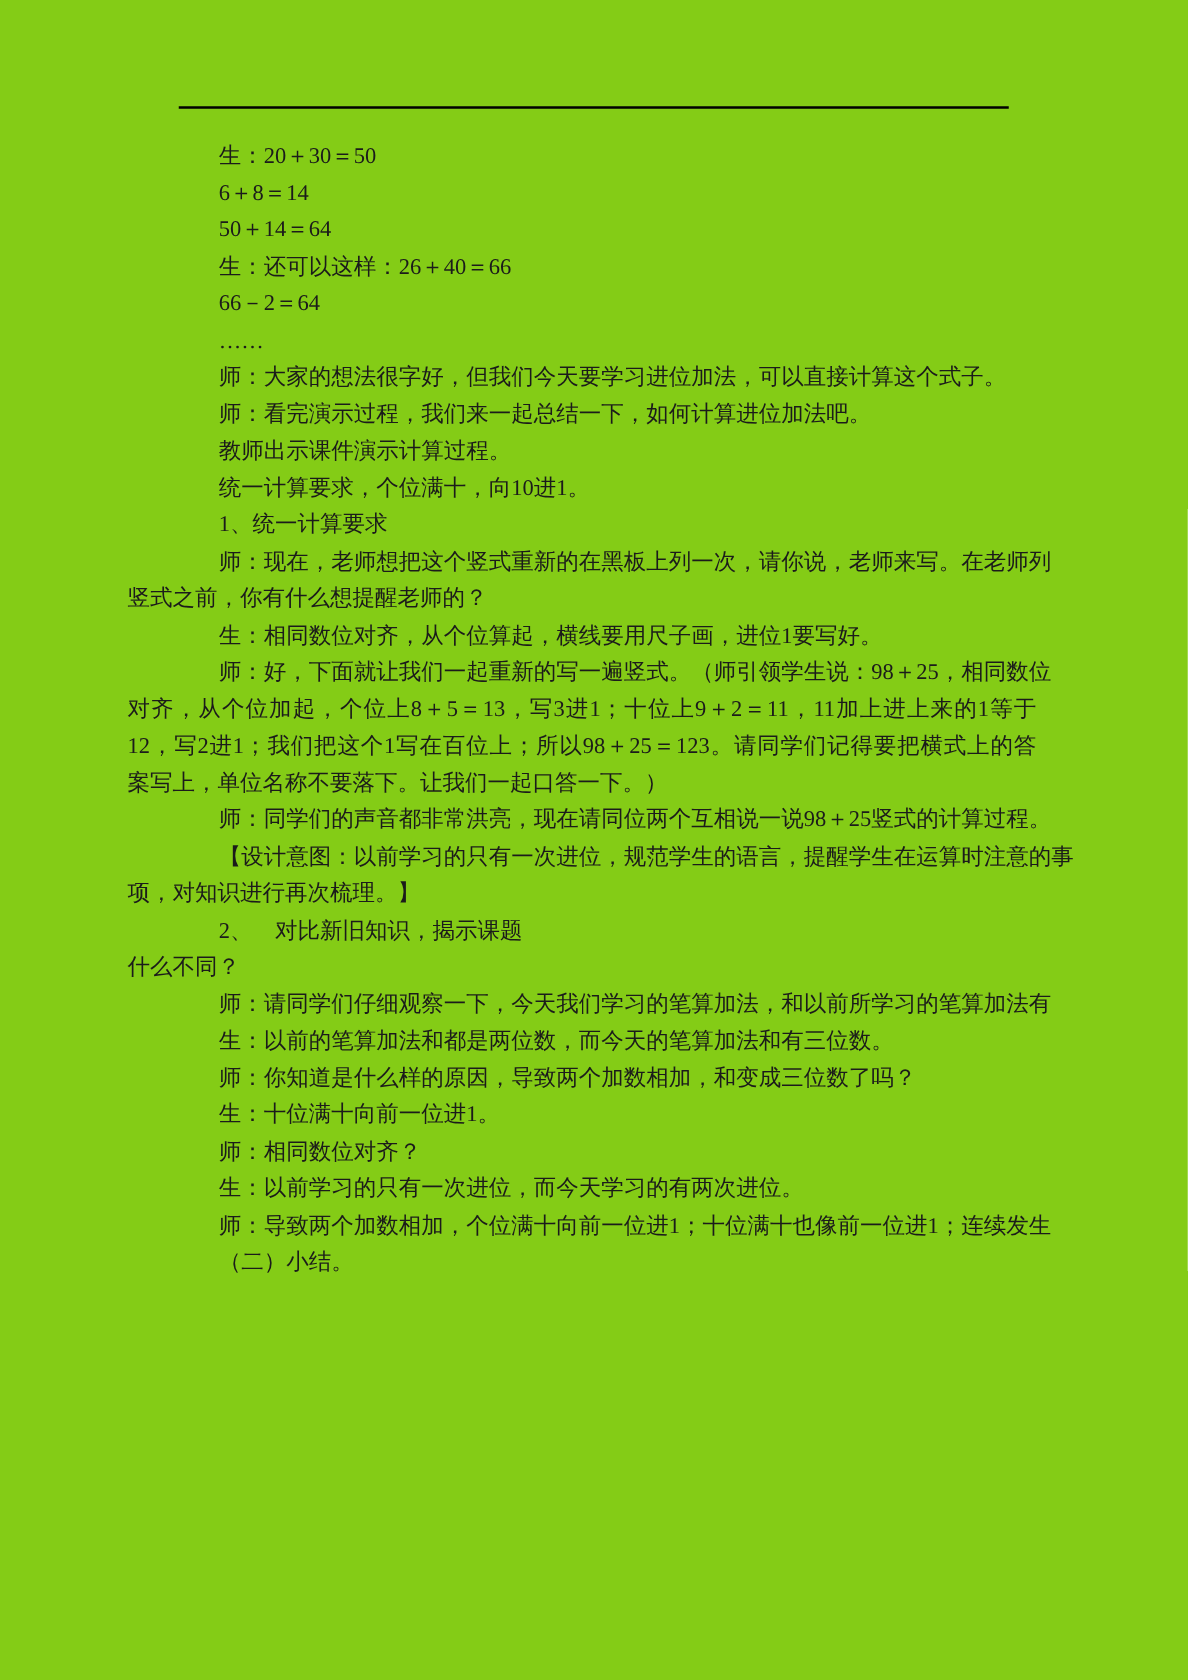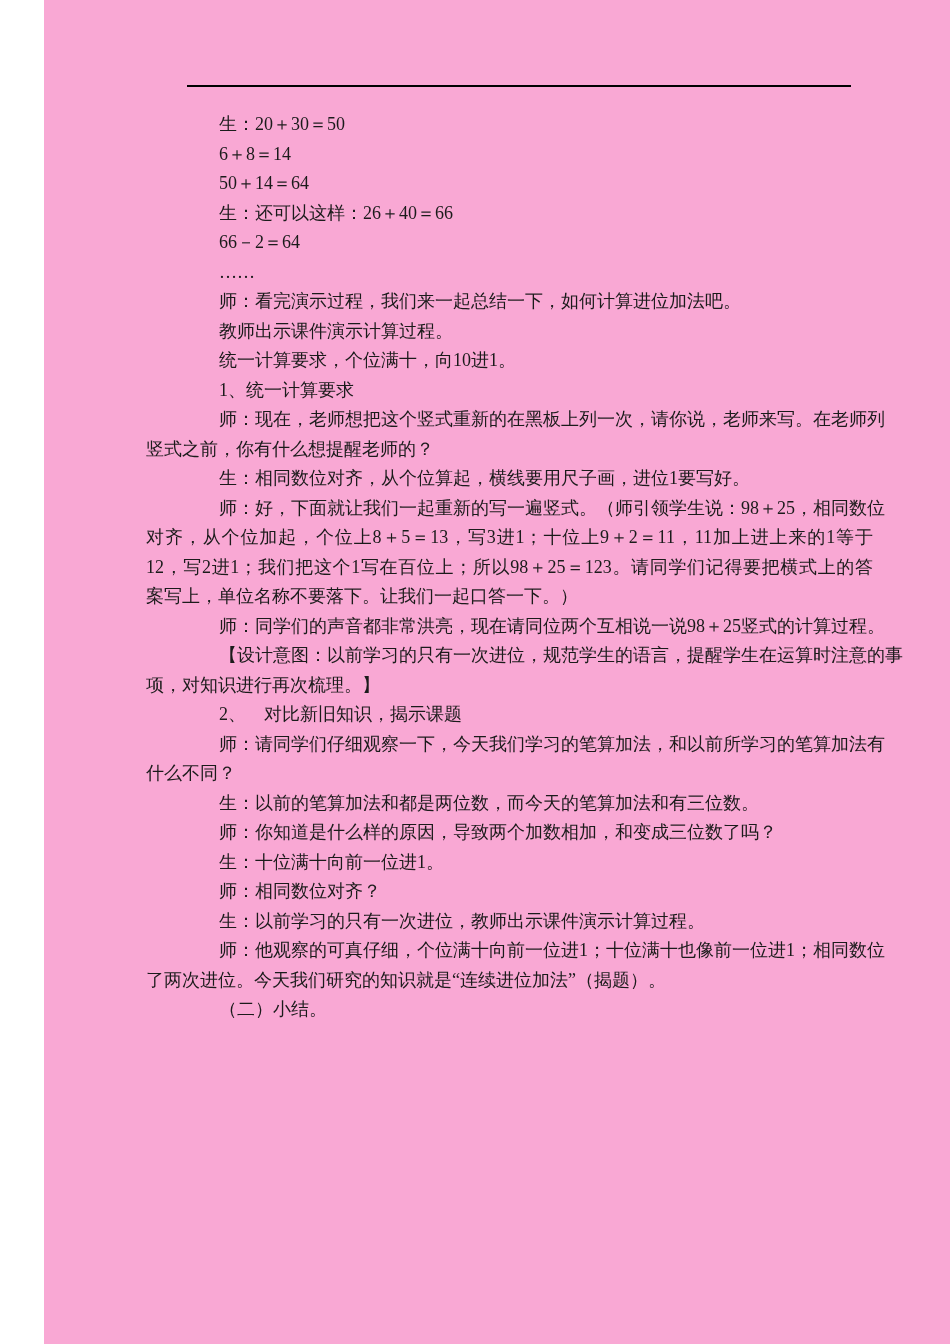--- a/index.html
+++ b/index.html
@@ -7,22 +7,21 @@
     width: 950px;
     height: 1344px;
     background: #ffffff;
     position: relative;
     overflow: hidden;
     font-family: "Liberation Serif", "DejaVu Serif", serif;
   }
   .page {
     position: absolute;
     inset: 0;
-    background: #f9a8d4;
-    margin-left: 44px;
+    background: #84cc16;
   }
   .header-rule {
     position: absolute;
     left: 143px;
     top: 85px;
     width: 664px;
     height: 2px;
     background: #000000;
   }
   .doc-body {
@@ -65,20 +64,23 @@
       <div class="para">
         <div class="line first">生：还可以这样：26＋40＝66</div>
       </div>
       <div class="para">
         <div class="line first">66－2＝64</div>
       </div>
       <div class="para">
         <div class="line first">……</div>
       </div>
       <div class="para">
+        <div class="line first">师：大家的想法很字好，但我们今天要学习进位加法，可以直接计算这个式子。</div>
+      </div>
+      <div class="para">
         <div class="line first">师：看完演示过程，我们来一起总结一下，如何计算进位加法吧。</div>
       </div>
       <div class="para">
         <div class="line first">教师出示课件演示计算过程。</div>
       </div>
       <div class="para">
         <div class="line first">统一计算要求，个位满十，向10进1。</div>
       </div>
       <div class="para">
         <div class="line first">1、统一计算要求</div>
@@ -100,39 +102,38 @@
         <div class="line first">师：同学们的声音都非常洪亮，现在请同位两个互相说一说98＋25竖式的计算过程。</div>
       </div>
       <div class="para">
         <div class="line first full">【设计意图：以前学习的只有一次进位，规范学生的语言，提醒学生在运算时注意的事</div>
         <div class="line">项，对知识进行再次梳理。】</div>
       </div>
       <div class="para">
         <div class="line first">2、　对比新旧知识，揭示课题</div>
       </div>
       <div class="para">
+        <div class="line">什么不同？</div>
         <div class="line first full">师：请同学们仔细观察一下，今天我们学习的笔算加法，和以前所学习的笔算加法有</div>
-        <div class="line">什么不同？</div>
       </div>
       <div class="para">
         <div class="line first">生：以前的笔算加法和都是两位数，而今天的笔算加法和有三位数。</div>
       </div>
       <div class="para">
         <div class="line first">师：你知道是什么样的原因，导致两个加数相加，和变成三位数了吗？</div>
       </div>
       <div class="para">
         <div class="line first">生：十位满十向前一位进1。</div>
       </div>
       <div class="para">
         <div class="line first">师：相同数位对齐？</div>
       </div>
       <div class="para">
-        <div class="line first">生：以前学习的只有一次进位，教师出示课件演示计算过程。</div>
+        <div class="line first">生：以前学习的只有一次进位，而今天学习的有两次进位。</div>
       </div>
       <div class="para">
-        <div class="line first full">师：他观察的可真仔细，个位满十向前一位进1；十位满十也像前一位进1；相同数位</div>
-        <div class="line">了两次进位。今天我们研究的知识就是“连续进位加法”（揭题）。</div>
+        <div class="line first full">师：导致两个加数相加，个位满十向前一位进1；十位满十也像前一位进1；连续发生</div>
       </div>
       <div class="para">
         <div class="line first">（二）小结。</div>
       </div>
     </div>
 </div>
 
 </body></html>

